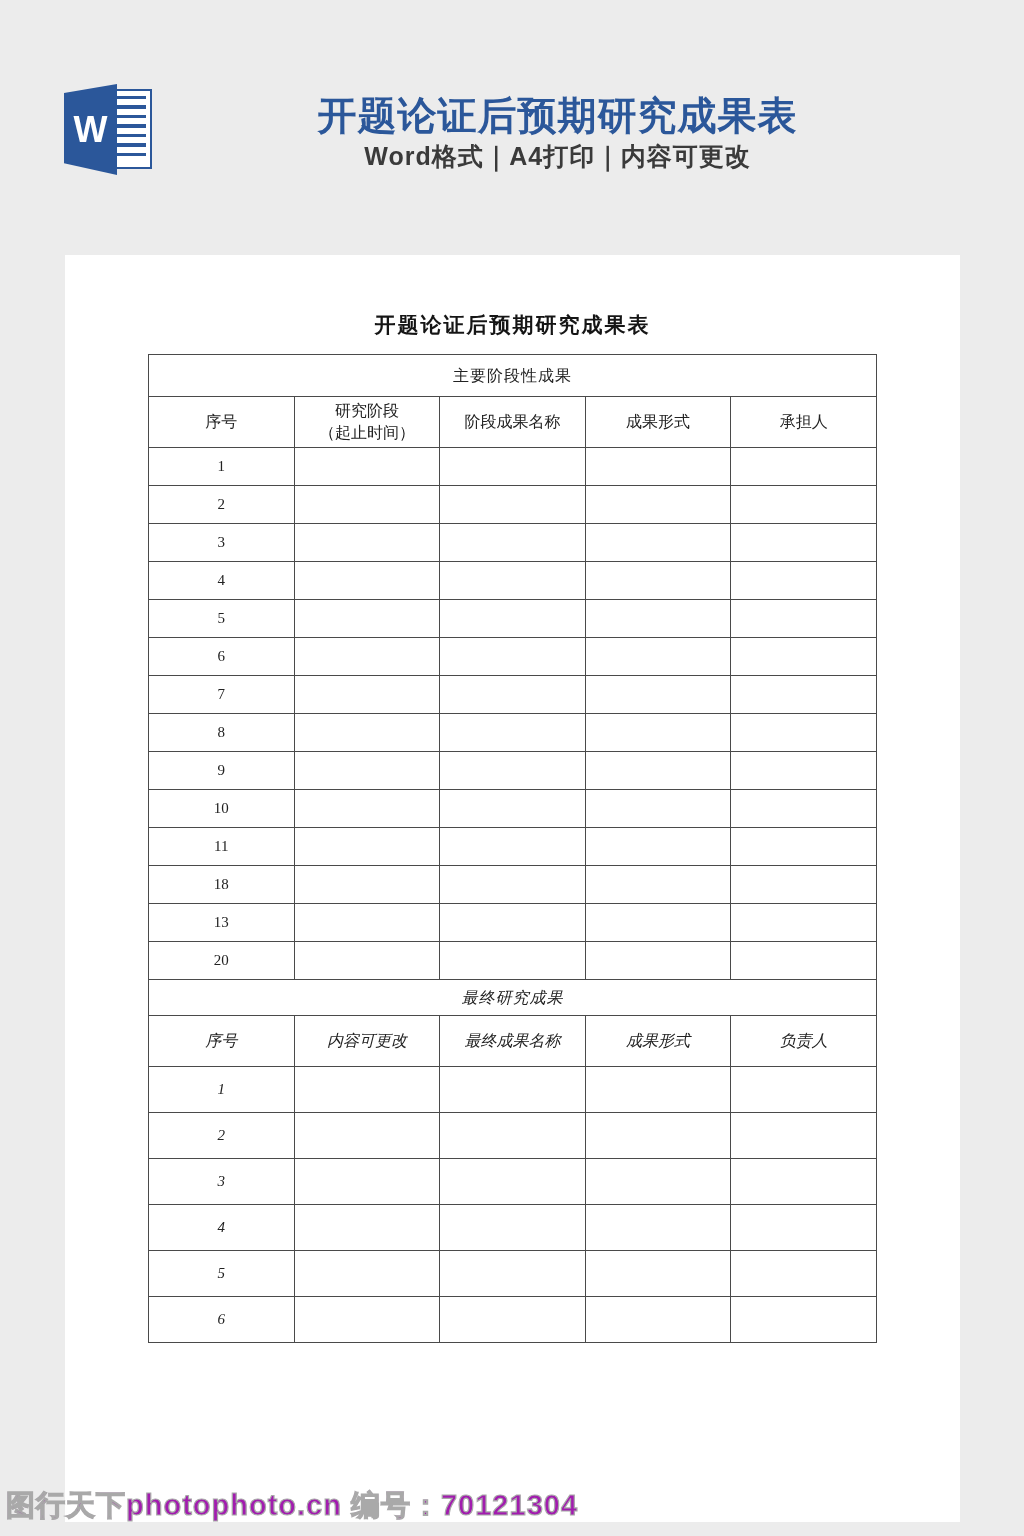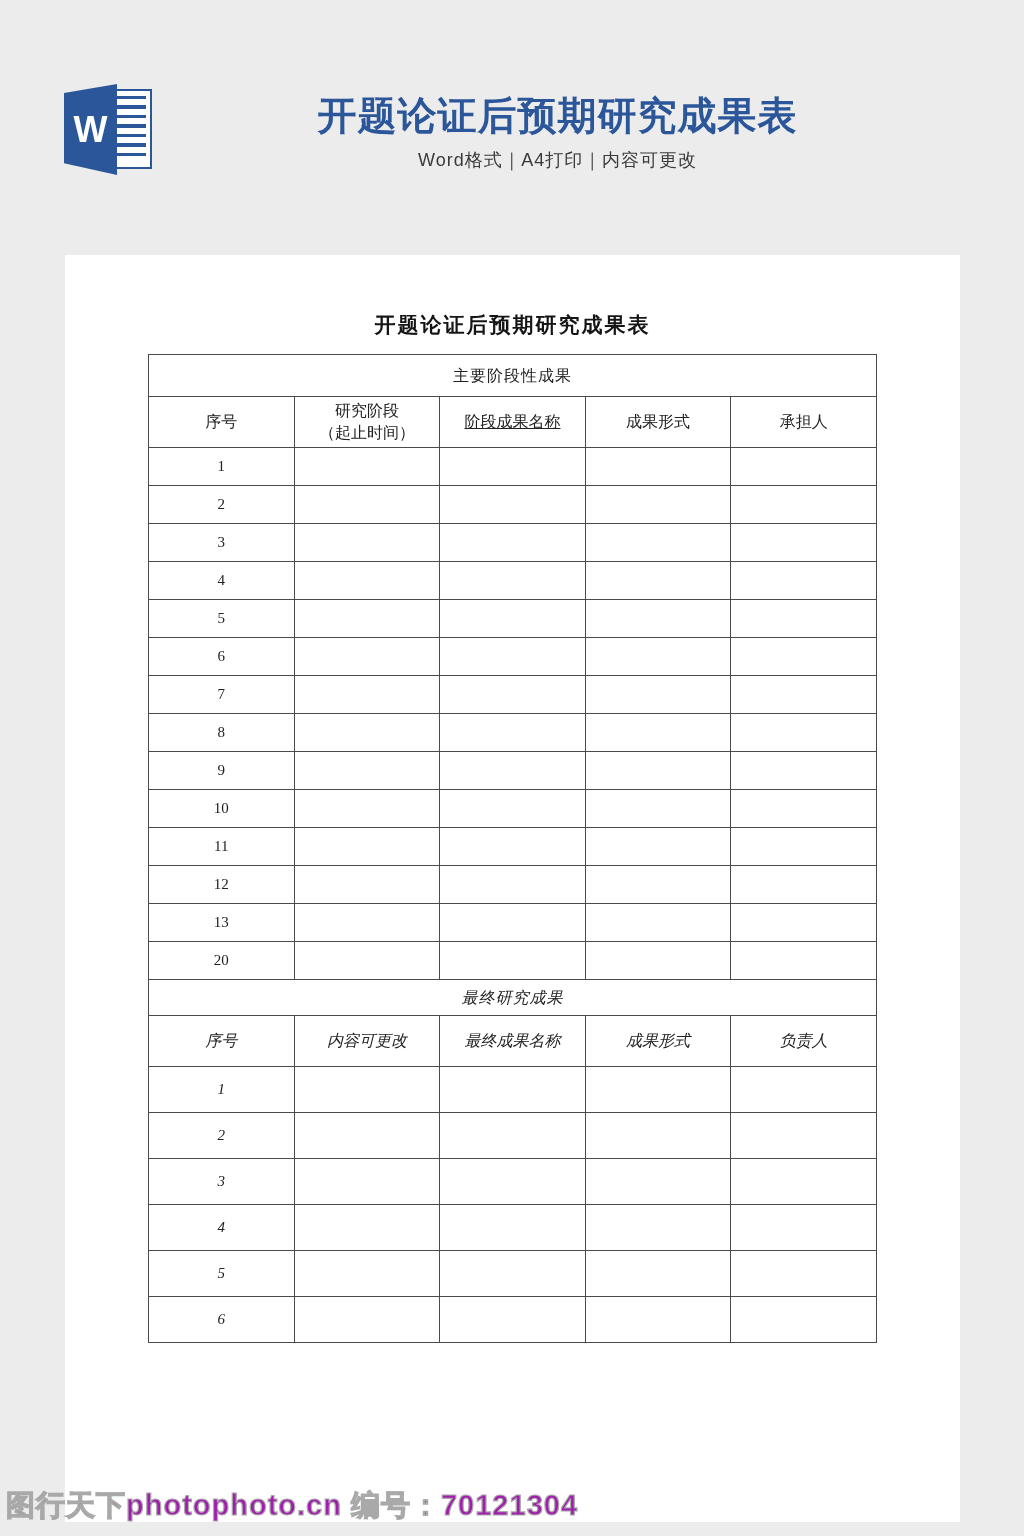--- a/index.html
+++ b/index.html
@@ -33,21 +33,21 @@
     color:#fff;font-weight:700;font-size:36px;line-height:1;
     font-family:"Liberation Sans",sans-serif;
   }
 
   .header-text{position:absolute;left:165px;right:74px;top:92px;text-align:center;}
   .site-title{
     color:#2B579A;font-size:39px;font-weight:700;line-height:48px;
     letter-spacing:1px;white-space:nowrap;
   }
   .site-subtitle{
-    margin-top:8px;color:#3a3a3a;font-size:18px;font-weight:400;
+    color:#3a3a3a;font-size:25px;font-weight:700;
     letter-spacing:1px;white-space:nowrap;
   }
 
   
   .page{
     position:absolute;left:65px;top:255px;width:895px;height:1267px;
     background:#ffffff;
   }
   .doc-title{
     margin-top:56px;text-align:center;
@@ -67,21 +67,21 @@
   }
   th{white-space:pre-line;font-size:16px;line-height:1.35;}
   td{font-size:15px;}
   .band-row th{font-size:16px;letter-spacing:1px;}
 
   .tblA .band-row{height:42px;}
   .tblA .colhdr-row{height:51px;}
   .tblA tbody tr{height:38px;}
   .tblA .c0{width:37px;}
   .tblA .c1{width:162px;}
-  .tblA .c2{width:327px;text-decoration:underline;}
+  .tblA .c2{width:327px;}
   .tblA .c3{width:98px;}
   .tblA .c4{width:105px;}
 
   .tblB{margin-top:-1px;font-style:italic;}
   .tblB .band-row{height:36px;}
   .tblB .colhdr-row{height:51px;}
   .tblB tbody tr{height:46px;}
   .tblB .c0{width:37px;}
   .tblB .c1{width:145px;}
   .tblB .c2{width:265px;}
@@ -206,21 +206,21 @@
             <td class="c4"></td>
           </tr>
           <tr>
             <td class="c0">11</td>
             <td class="c1"></td>
             <td class="c2"></td>
             <td class="c3"></td>
             <td class="c4"></td>
           </tr>
           <tr>
-            <td class="c0">12</td>
+            <td class="c0">18</td>
             <td class="c1"></td>
             <td class="c2"></td>
             <td class="c3"></td>
             <td class="c4"></td>
           </tr>
           <tr>
             <td class="c0">13</td>
             <td class="c1"></td>
             <td class="c2"></td>
             <td class="c3"></td>

